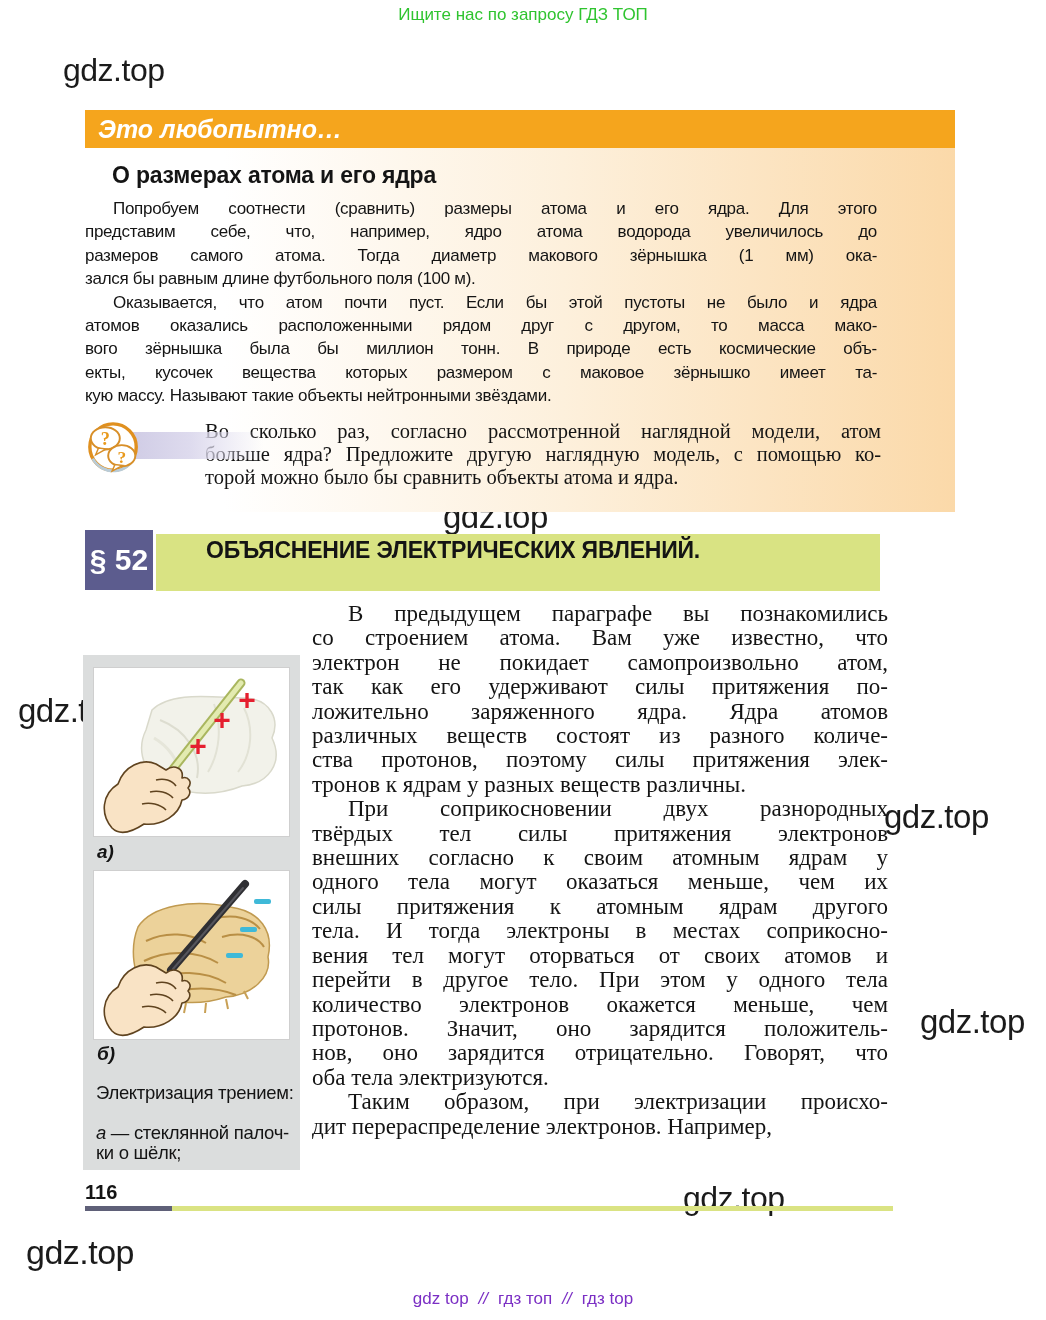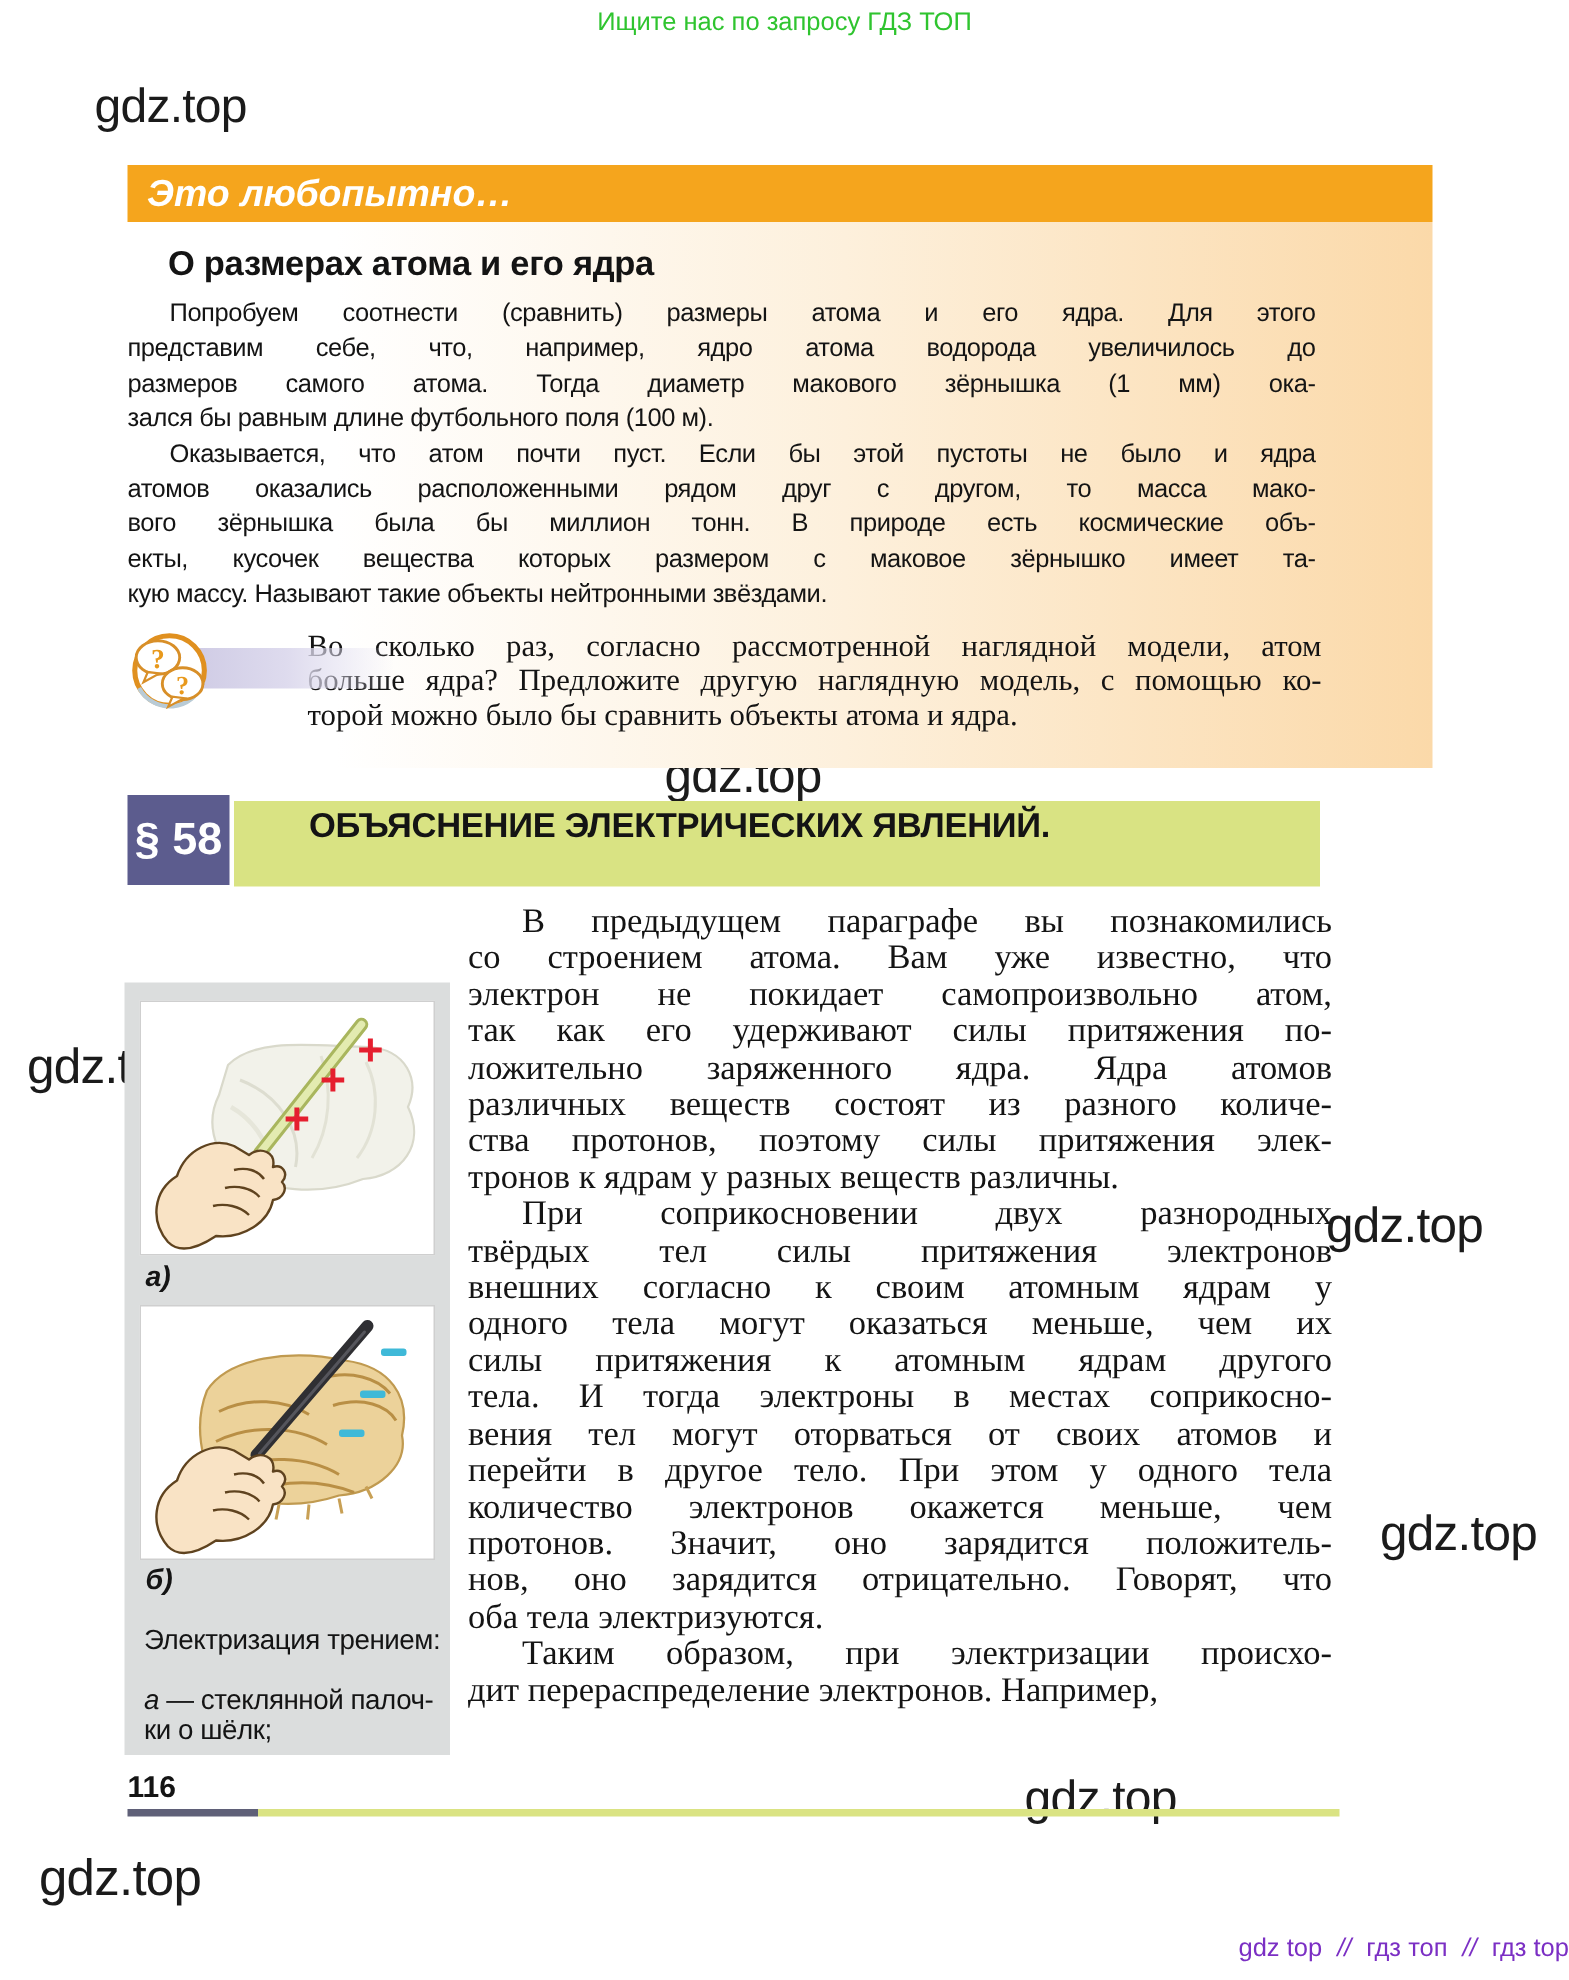--- a/index.html
+++ b/index.html
@@ -52,21 +52,21 @@
 
   
   #bodycol{position:absolute;left:312px;top:602px;width:576px;
            font-family:"Liberation Serif",serif;font-size:23px;line-height:24.4px;}
   #bodycol .jpara.indent .tline:first-child{text-indent:36px;}
 
   
   .pagenum{position:absolute;left:85px;top:1181px;font-size:20px;font-weight:bold;}
   .rule-slate{position:absolute;left:85px;top:1206px;width:87px;height:5px;background:#5f6078;}
   .rule-lime{position:absolute;left:172px;top:1206px;width:721px;height:5px;background:#dae383;}
-  .footer{position:absolute;left:0;top:1289px;width:100%;text-align:right;
+  .footer{position:absolute;left:0;top:1289px;width:100%;text-align:center;
           font-size:17px;color:#7b2fc4;}
   .footer .sep{margin:0 10px;font-style:italic;}
 </style>
 </head>
 <body>
 
 <div id="page">
 
   <div class="top-banner">Ищите нас по запросу ГДЗ ТОП</div>
 
@@ -111,21 +111,21 @@
         </svg>
         <div class="q-text jpara">
             <div class="tline">Во сколько раз, согласно рассмотренной наглядной модели, атом</div>
             <div class="tline">больше ядра? Предложите другую наглядную модель, с помощью ко-</div>
             <div class="tline">торой можно было бы сравнить объекты атома и ядра.</div>
           </div>
       </div>
     </div>
   </div>
 
-  <div class="sec-num">§ 58</div>
+  <div class="sec-num">§ 52</div>
   <div class="sec-bar">
     <div>ОБЪЯСНЕНИЕ ЭЛЕКТРИЧЕСКИХ ЯВЛЕНИЙ.</div>
   </div>
 
   <div id="figcol">
     <div class="figimg" style="top:12px;">
       <svg width="195" height="168" viewBox="0 0 195 168">
         <path d="M58,42 C78,22 122,30 152,30 C177,32 186,52 178,70 C190,95 174,116 148,118 C118,130 84,126 66,112 C46,100 44,78 52,62 Z" fill="#f2f2ea" stroke="#d9d9cb" stroke-width="1.5"></path>
         <path d="M66,52 C92,62 108,86 103,110" stroke="#dddDD0" stroke-width="2" fill="none"></path>
         <path d="M120,36 C128,58 126,84 114,104" stroke="#e2e2d5" stroke-width="2" fill="none"></path>

